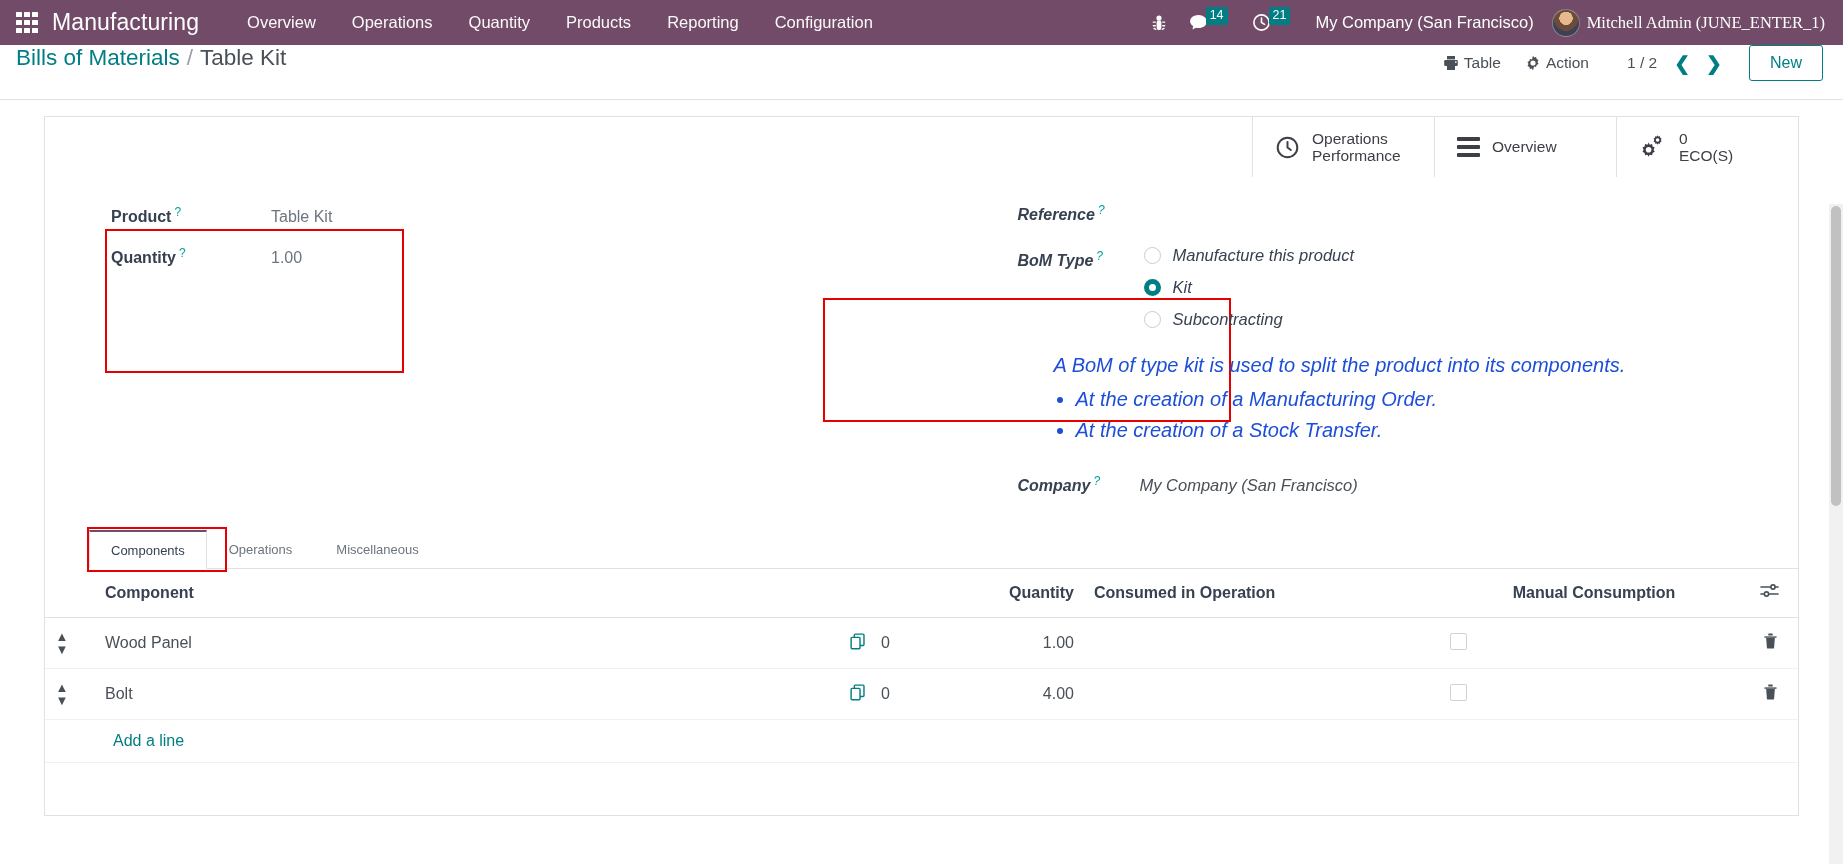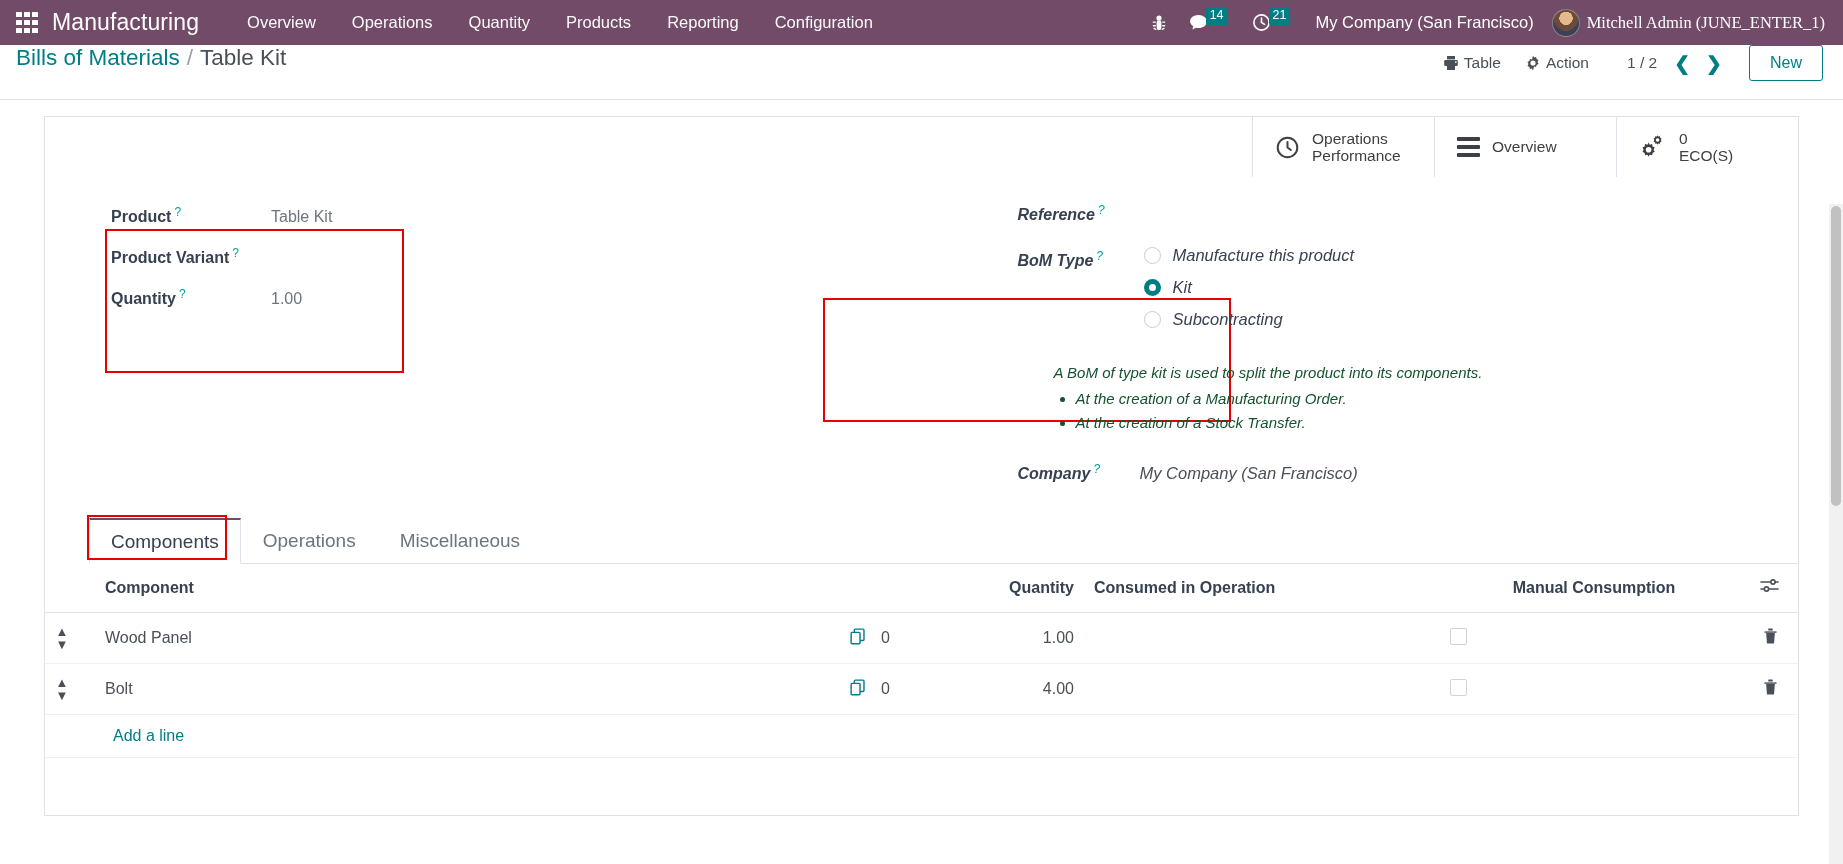--- a/index.html
+++ b/index.html
@@ -284,44 +284,44 @@
 
   .hl-box-right {
     position: absolute;
     left: 778px; top: 121px;
     width: 408px; height: 124px;
     border: 2px solid #e60000;
     pointer-events: none;
   }
 
   .helptext {
-    color: #14532d;
-    font-size: 15px;
+    color: #1d4ed8;
+    font-size: 20px;
     padding-left: 36px;
-    margin-top: 32px;
+    margin-top: 21px;
     line-height: 1.55;
   }
   .helptext ul { margin: 3px 0 0 22px; }
   .helptext li { list-style: disc; }
 
   .company-row { margin-top: 28px; display: flex; align-items: flex-end; }
   .company-row .rc-label { width: 104px; }
   .company-val { color: #495057; font-size: 16.5px; padding-left: 18px; }
 
   
   .notebook { margin-top: 34px; padding-left: 44px; position: relative; }
   .tabs {
     display: flex;
     border-bottom: 1px solid #dee2e6;
     position: relative;
     z-index: 1;
   }
   .tab {
     padding: 11px 21px 10px 21px;
-    font-size: 19px;
+    font-size: 13px;
     color: #6c757d;
     border: 1px solid transparent;
     border-bottom: none;
     cursor: pointer;
     background: transparent;
     white-space: nowrap;
     position: relative;
     top: 1px;
   }
   .tab.active {
@@ -569,26 +569,20 @@
       <div class="col-left">
         <div class="left-fields">
 
           <div class="field-row">
             <span class="field-label">
               <span>Product</span><span class="tip">?</span>
             </span>
             <span class="field-val">Table Kit</span>
           </div>
 
-          <div class="field-row">
-            <span class="field-label">
-              <span>Product Variant</span><span class="tip">?</span>
-            </span>
-            <span class="field-val"></span>
-          </div>
 
           <div class="field-row">
             <span class="field-label">
               <span>Quantity</span><span class="tip">?</span>
             </span>
             <span class="field-val">1.00</span>
           </div>
 
         </div>
       </div>

